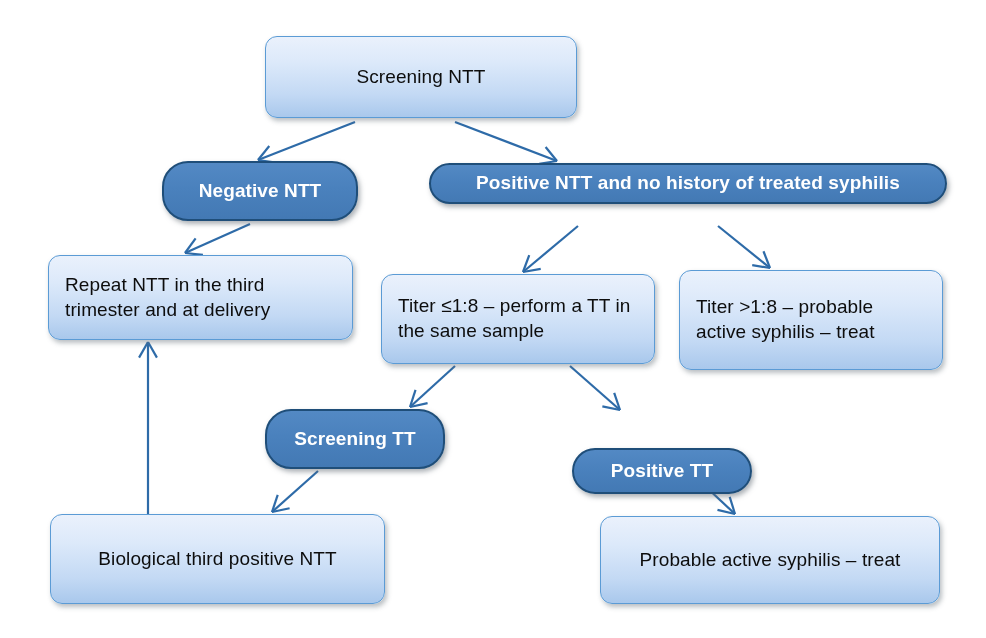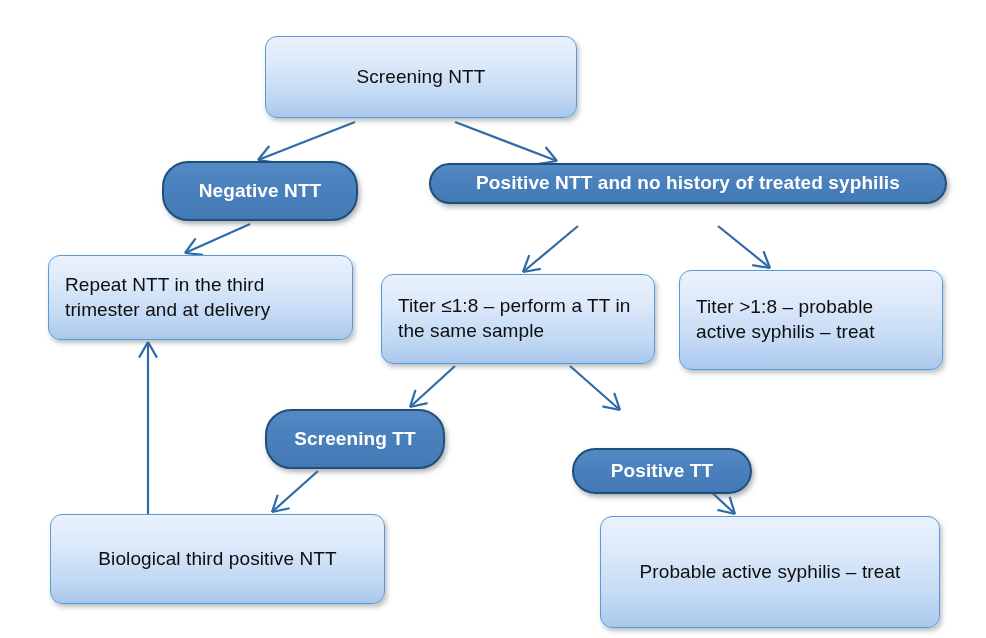--- a/index.html
+++ b/index.html
@@ -150,17 +150,17 @@
       </div>
       <div class="node dark" style="left: 265px; top: 409px; width: 180px; height: 60px;">
         <span class="label center">Screening TT</span>
       </div>
       <div class="node dark" style="left: 572px; top: 412px; width: 180px; height: 46px; margin-top: 36px;">
         <span class="label center">Positive TT</span>
       </div>
       <div class="node light pad" style="left: 50px; top: 514px; width: 335px; height: 90px;">
         <span class="label center">Biological third positive NTT</span>
       </div>
-      <div class="node light pad" style="left: 600px; top: 516px; width: 340px; height: 112px;">
+      <div class="node light pad" style="left: 600px; top: 516px; width: 340px; height: 88px;">
         <span class="label center">Probable active syphilis – treat</span>
       </div>
     </div>
 </div>
 
 </body></html>

